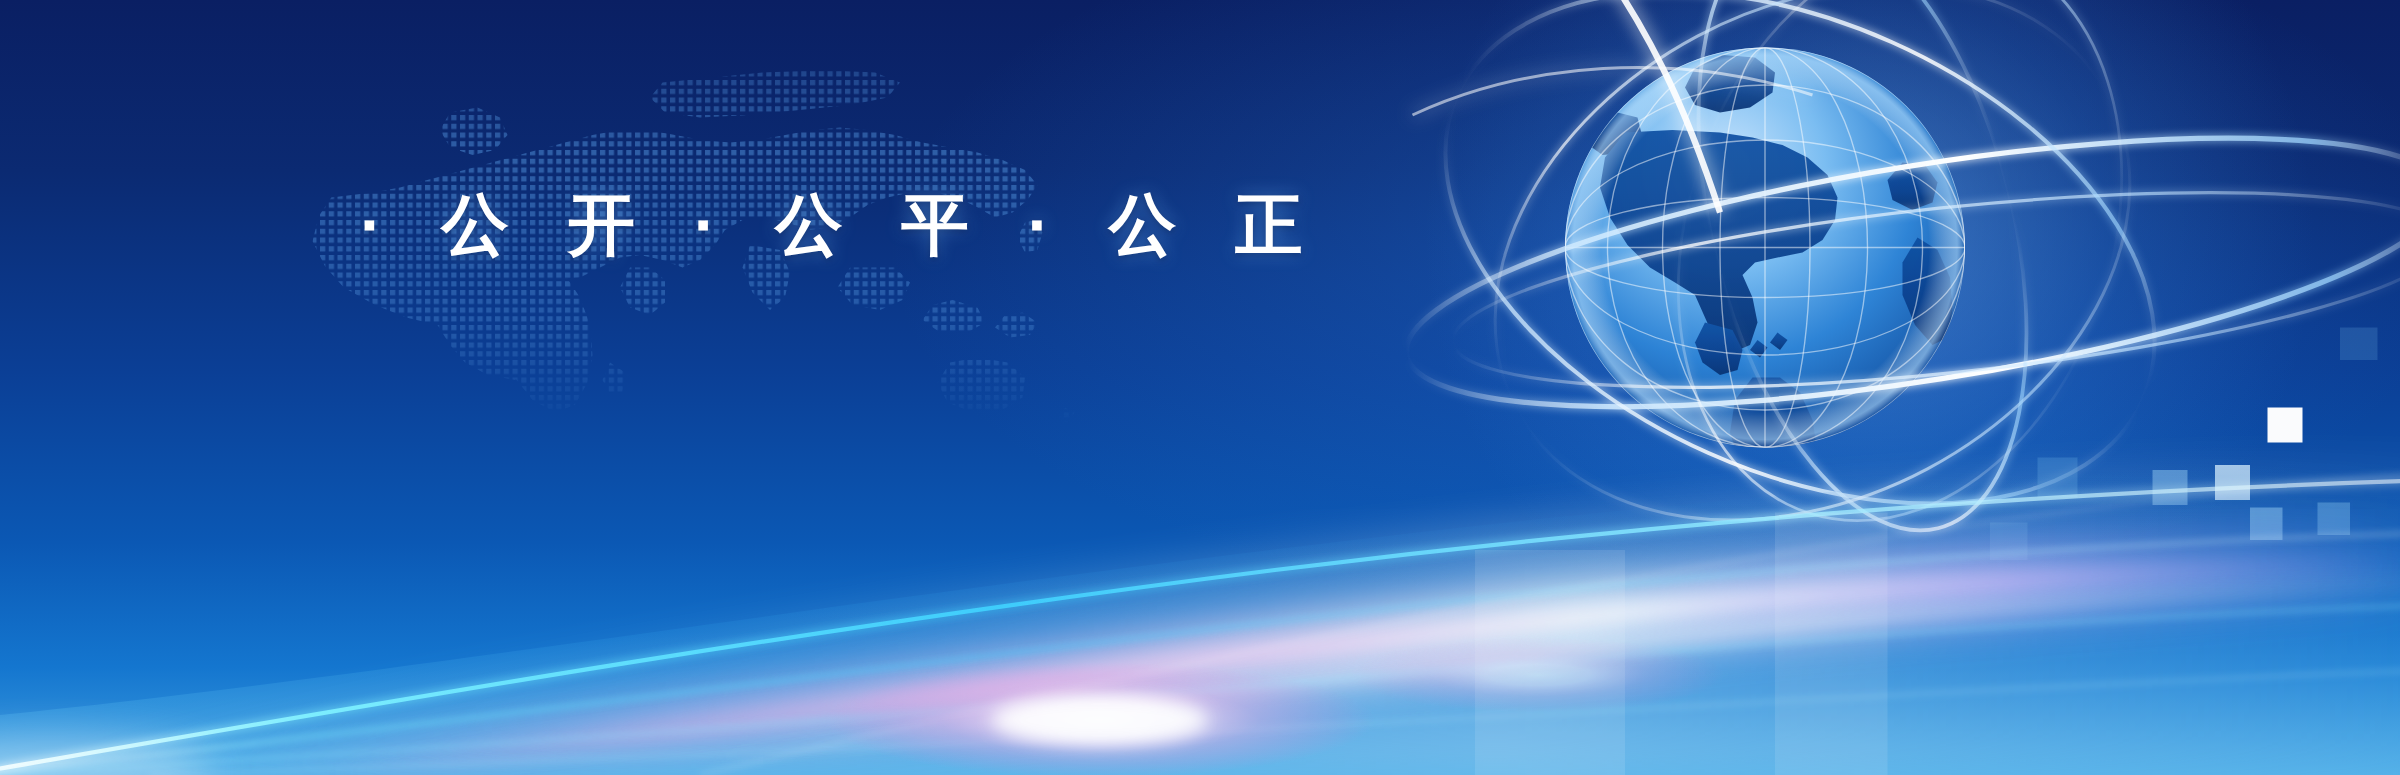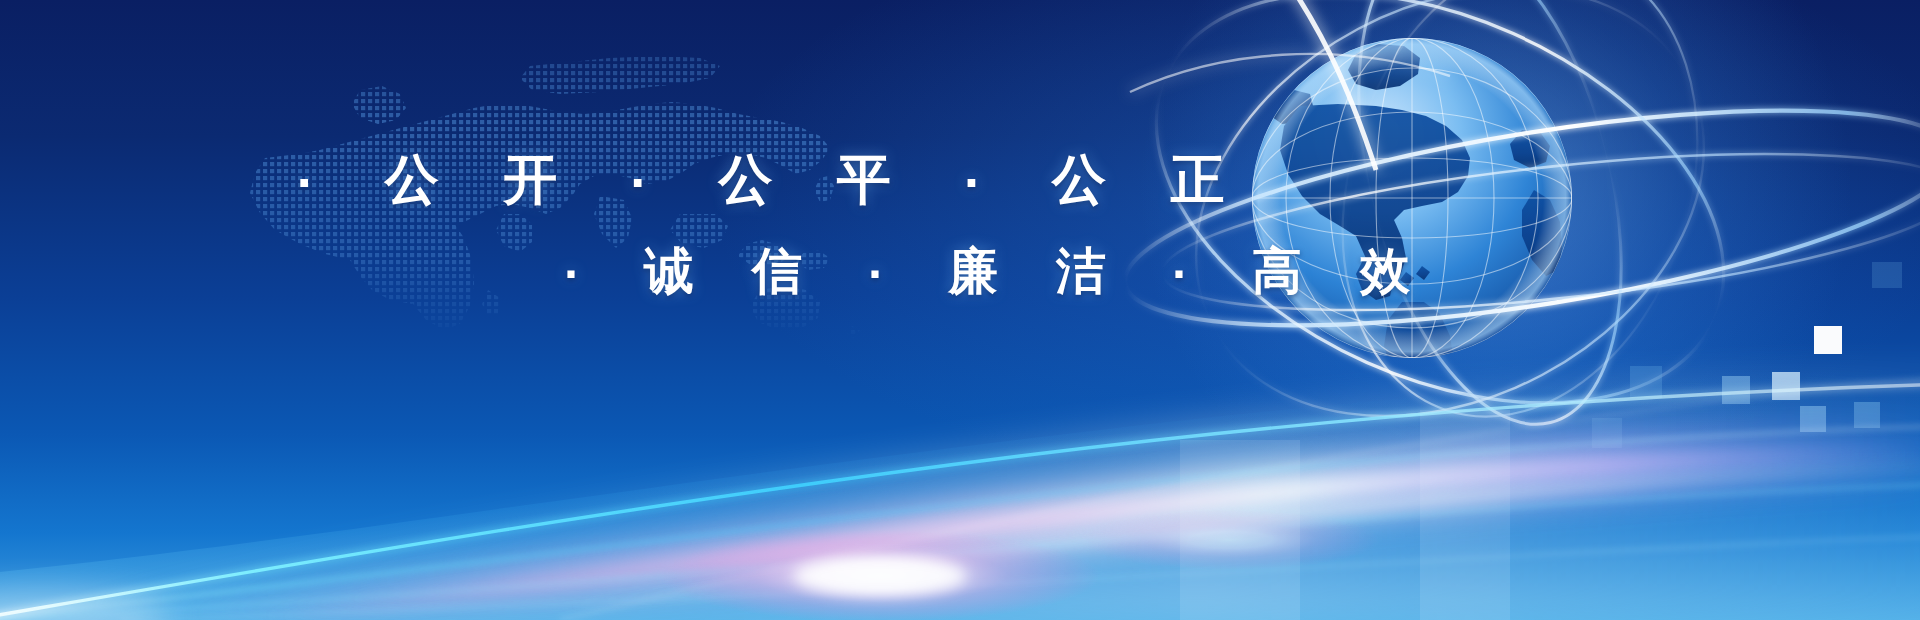--- a/index.html
+++ b/index.html
@@ -75,21 +75,21 @@
   .slogan{
     position:absolute;
     left:0; top:0;
     width:1920px; height:620px;
     pointer-events:none;
   }
   .line{
     position:absolute;
     color:#ffffff;
     white-space:nowrap;
-    font-family:Liberation Mono, monospace;
+    font-family:Liberation Sans, sans-serif;
     font-weight:700;
     text-shadow:0 0 14px rgba(120,190,255,.45), 0 2px 5px rgba(0,20,70,.55);
     text-align:right;
   }
   .line1{
     left:288px; top:144px;
     font-size:54px;
     letter-spacing:16px;
   }
   .line2{
@@ -372,16 +372,15 @@
     <ellipse cx="40" cy="326" rx="130" ry="26" fill="#ffffff" opacity="0.35" filter="url(#blur16)"></ellipse>
 
     <g opacity="0.10" fill="#ffffff">
       <rect x="1180" y="150" width="120" height="180"></rect>
       <rect x="1420" y="120" width="90" height="210"></rect>
     </g>
   </svg>
 
   <div class="slogan">
     <div class="line line1">· 公 开 · 公 平 · 公 正</div>
-    <div class="line line2">· 诚 信 · 廉 洁 · 高 效</div>
   </div>
 
 </div>
 
 </body></html>

